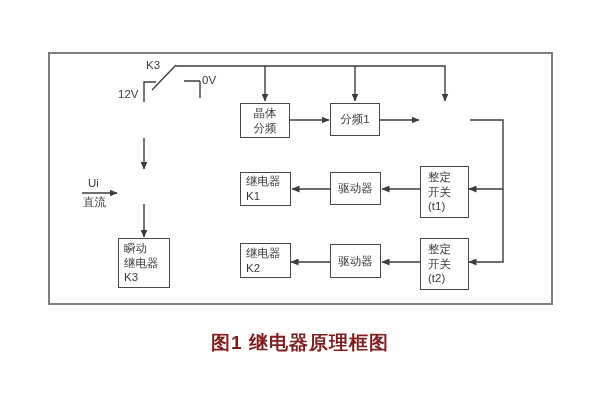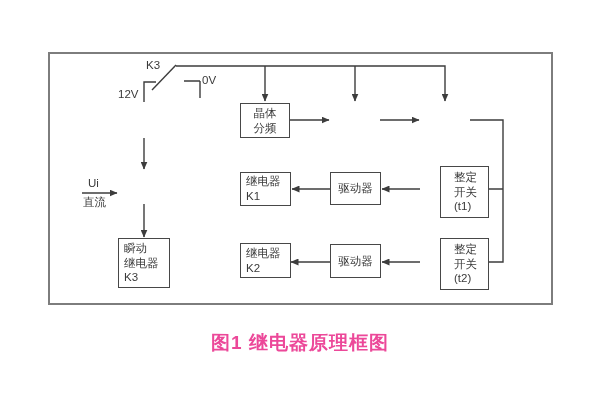--- a/index.html
+++ b/index.html
@@ -13,27 +13,27 @@
     border:2px solid #7d7d7d;box-sizing:border-box;background:#ffffff;
   }
   .wires{position:absolute;left:0;top:0;width:600px;height:400px;}
   .box{
     position:absolute;border:1.6px solid #474747;background:#ffffff;
     box-sizing:border-box;display:flex;flex-direction:column;
     justify-content:center;align-items:center;
     font-size:11.5px;line-height:1.3;color:#3a3a3a;z-index:2;
   }
   .box.align-left{align-items:flex-start;padding-left:5px;}
-  .box.pad7{align-items:flex-start;padding-left:13px;margin-left:20px;}
+  .box.pad7{align-items:flex-start;padding-left:7px;}
   .lbl{
     position:absolute;font-size:11.5px;color:#3a3a3a;z-index:3;white-space:nowrap;
   }
   .caption{
     position:absolute;left:0;top:330px;width:600px;text-align:center;
-    font-size:19px;font-weight:700;color:#ec4899;letter-spacing:1px;
+    font-size:19px;font-weight:700;color:#7f1d1d;letter-spacing:1px;
   }
 </style>
 </head>
 <body>
 
 <div class="stage">
 
   <div class="frame"></div>
 
   <svg class="wires" viewBox="0 0 600 400" xmlns="http://www.w3.org/2000/svg">
@@ -72,20 +72,23 @@
   <div class="box align-left" style="left:118px;top:238px;width:52px;height:50px">
     <span>瞬动</span>
     <span>继电器</span>
     <span>K3</span>
   </div>
 
   <div class="box" style="left:240px;top:103px;width:50px;height:35px">
     <span>晶体</span>
     <span>分频</span>
   </div>
+  <div class="box" style="left:330px;top:103px;width:50px;height:33px">
+    <span>分频1</span>
+  </div>
 
   <div class="box align-left" style="left:240px;top:172px;width:51px;height:34px">
     <span>继电器</span>
     <span>K1</span>
   </div>
   <div class="box" style="left:330px;top:172px;width:51px;height:33px">
     <span>驱动器</span>
   </div>
   <div class="box pad7" style="left:420px;top:166px;width:49px;height:52px">
     <span>整定</span>

